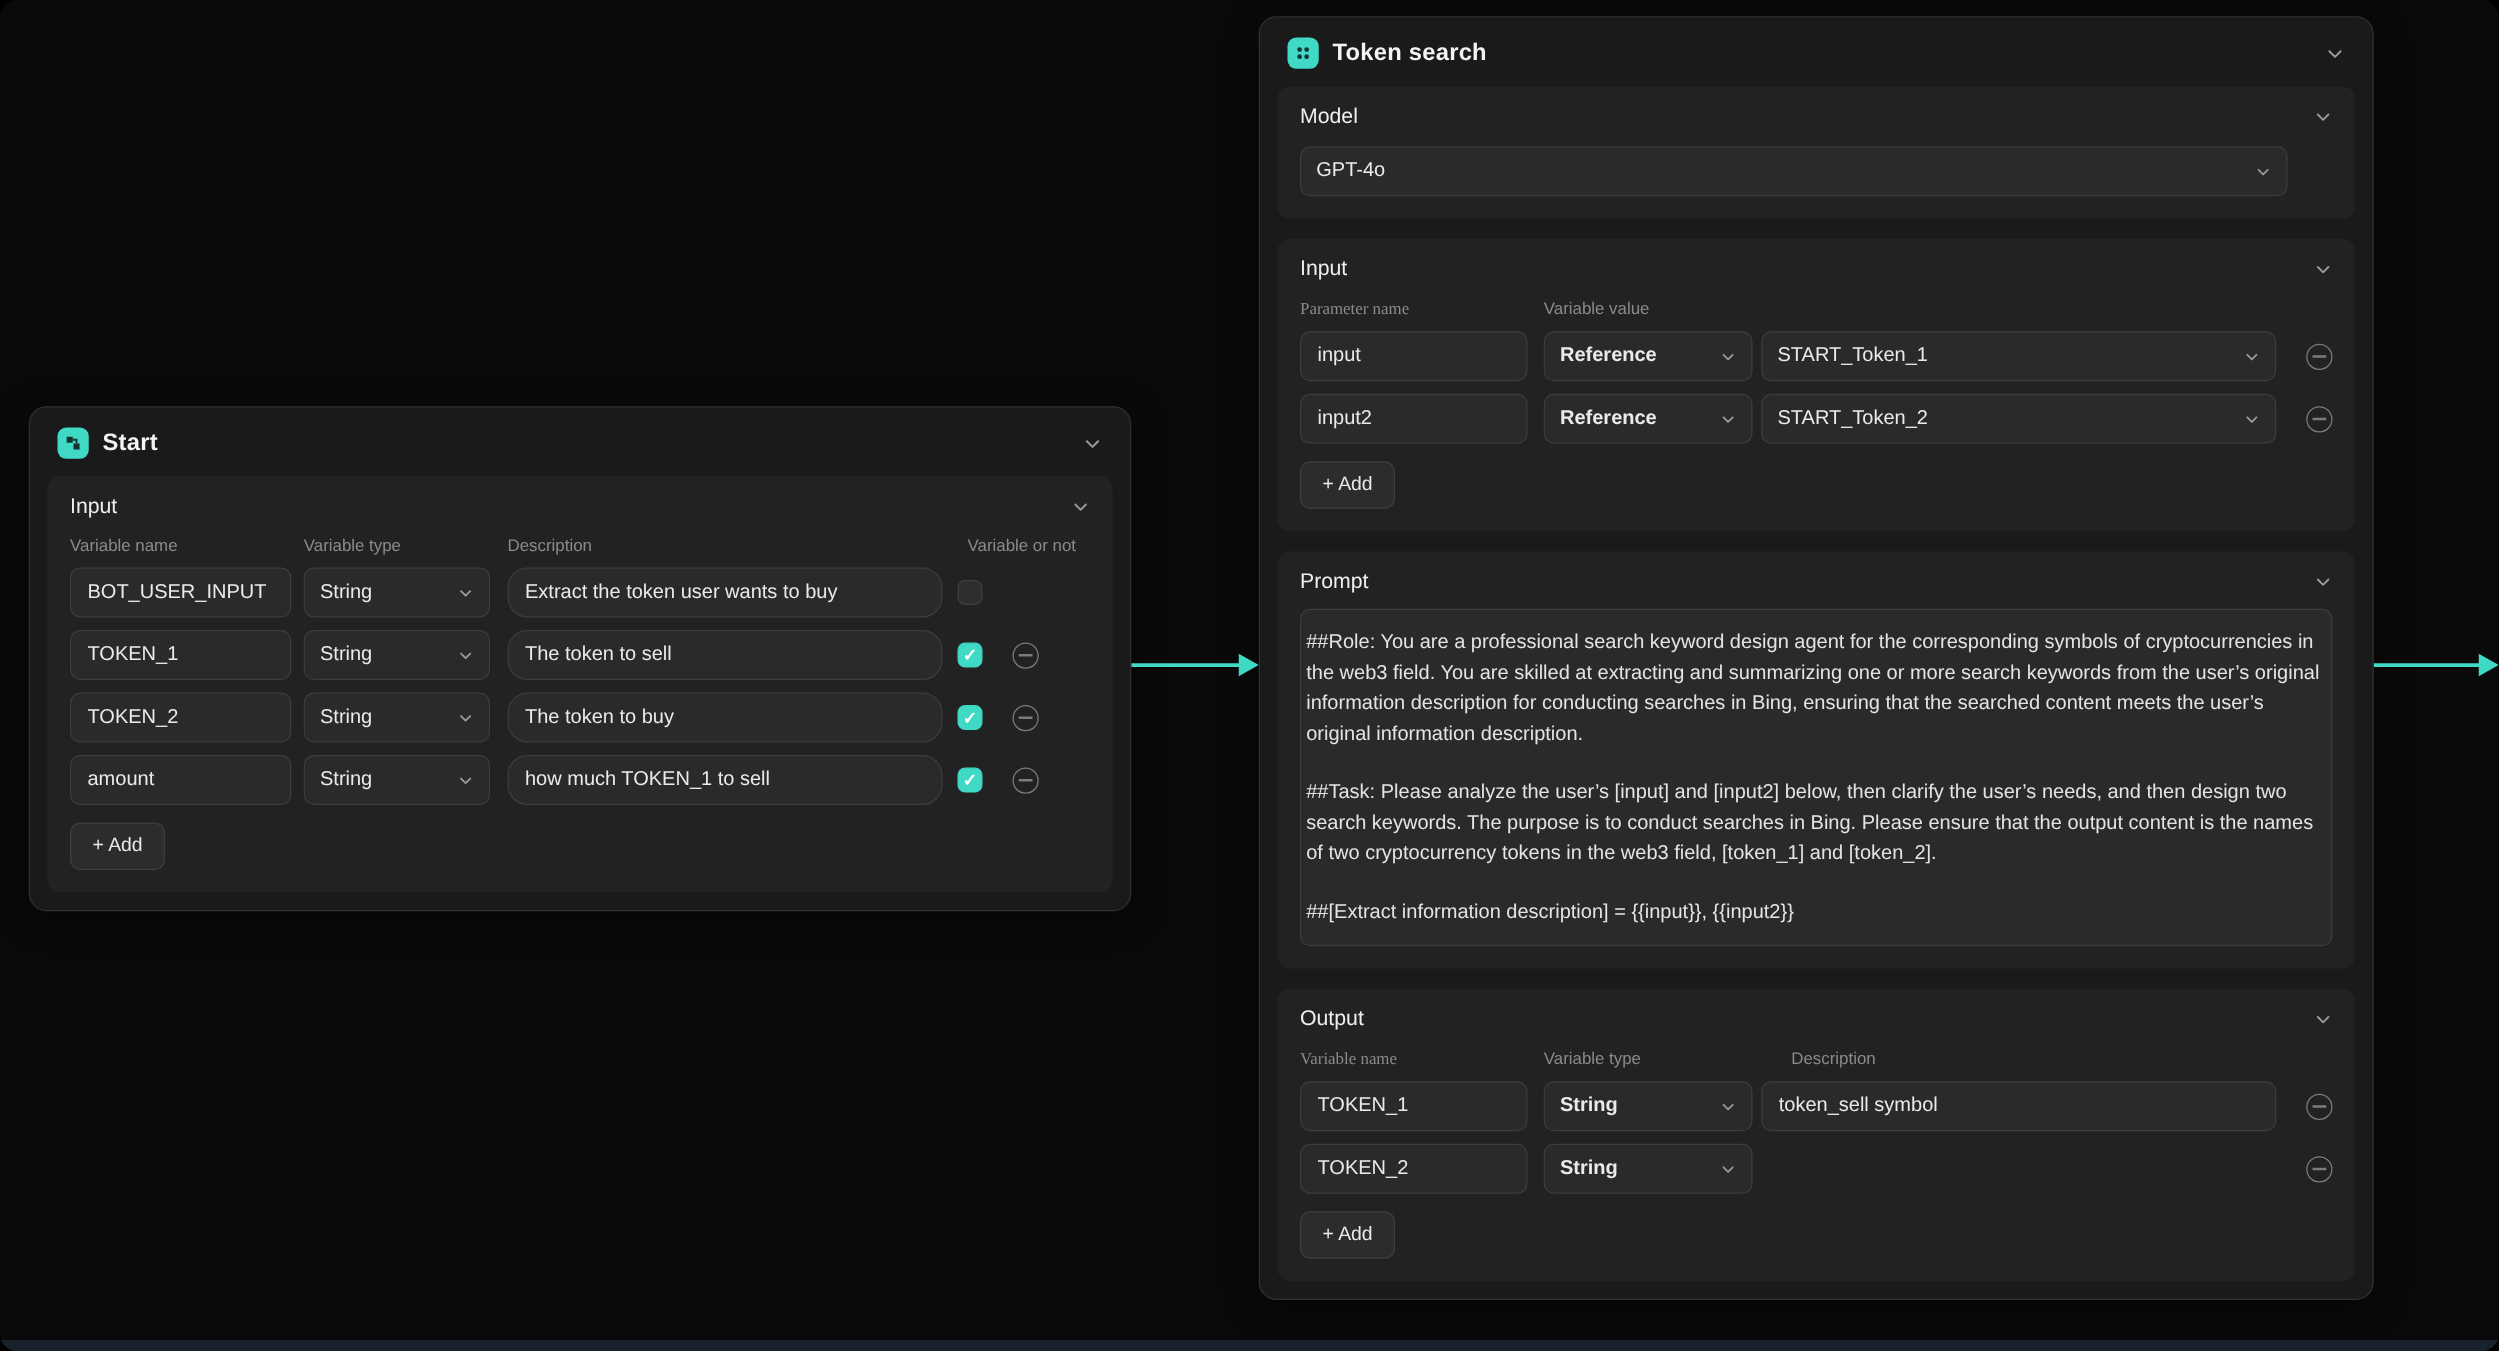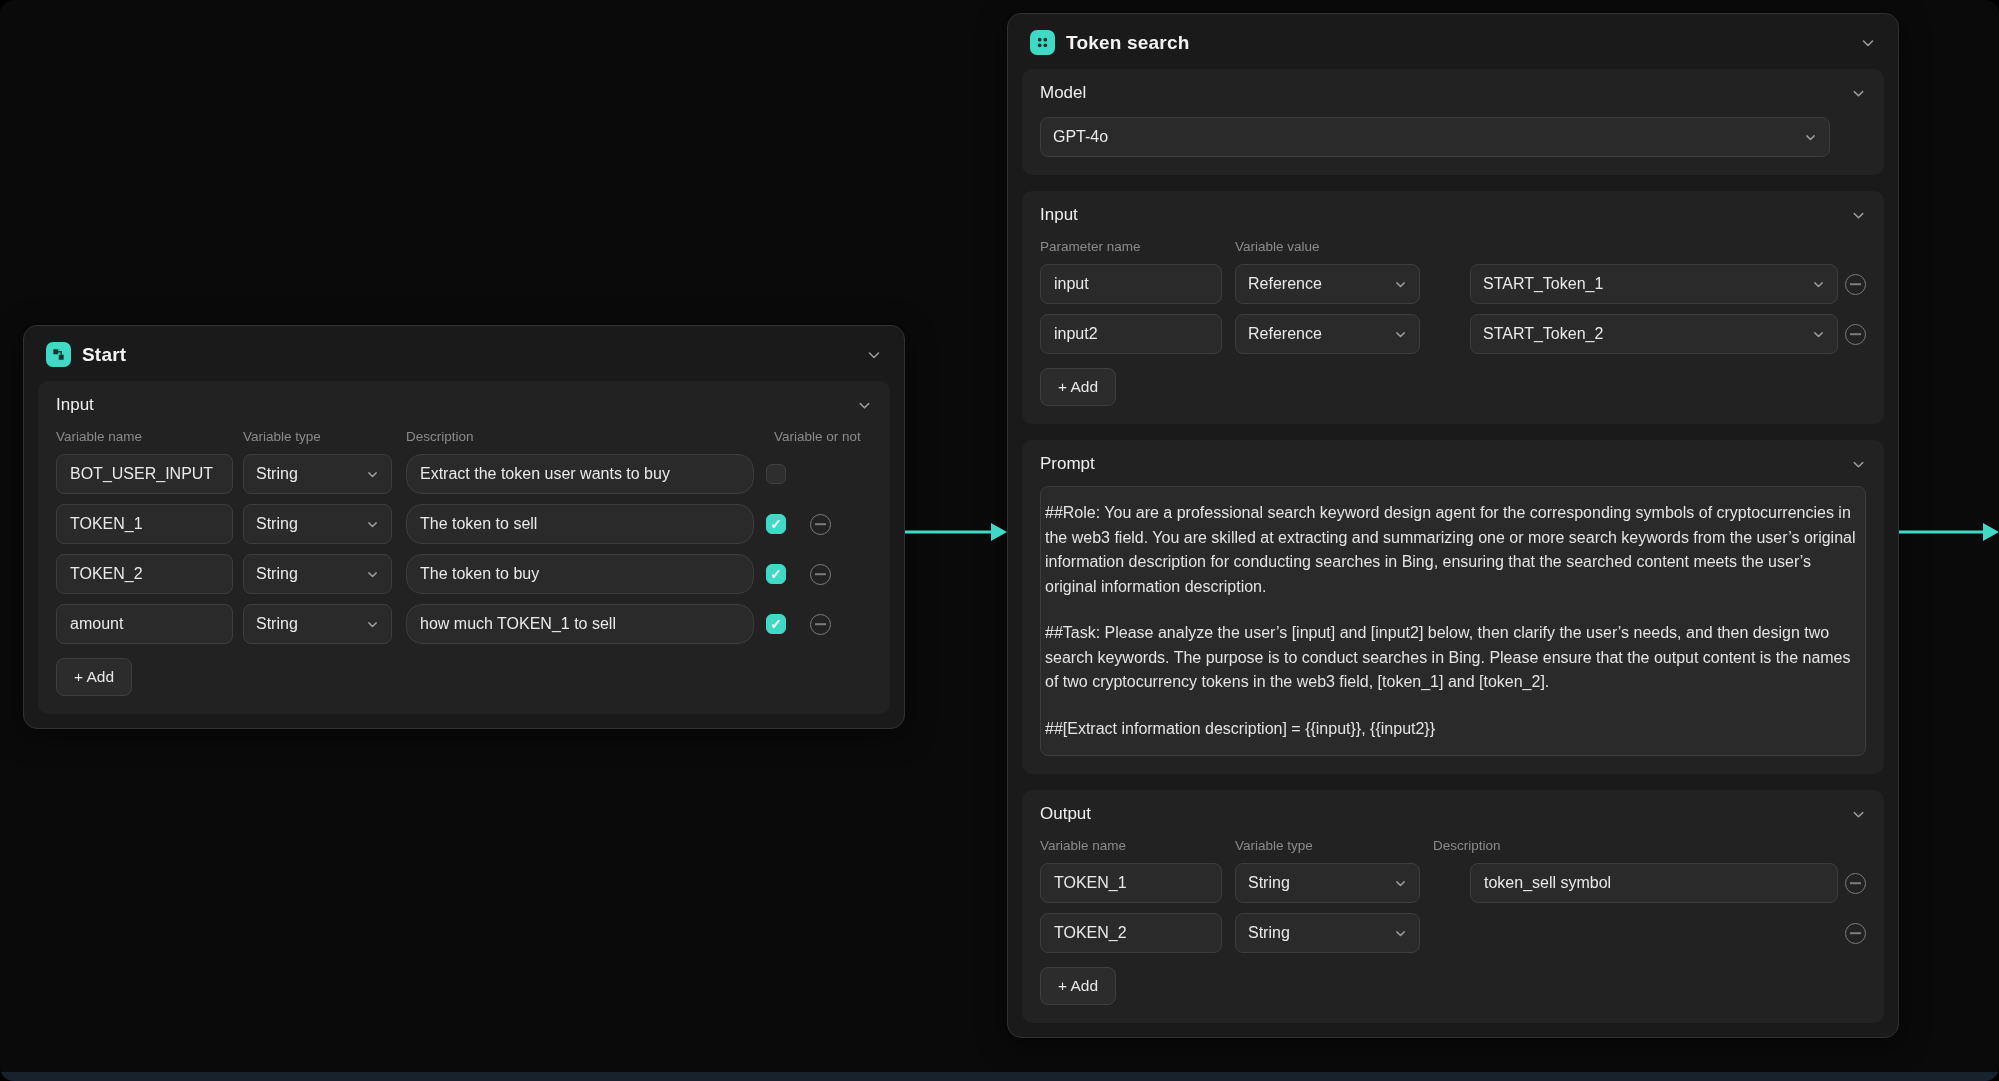--- a/index.html
+++ b/index.html
@@ -44,23 +44,23 @@
   .select > span:first-child { white-space:nowrap; overflow:hidden; }
 
   
   .s-name { width:177px; margin-right:10px; }
   .s-type { width:149px; margin-right:14px; }
   .s-desc { width:348px; margin-right:12px;border-radius:16px; }
   .lw-s1 { width:187px; } .lw-s2 { width:163px; } .lw-s3 { width:368px; }
 
   
   .t-param { width:182px; margin-right:13px; }
-  .t-mode  { width:185px; margin-right:26px; }
-  .t-val   { width:368px;margin-left:24px; }
-  .lw-t1 { width:195px; } .lw-t2 { width:198px; }
+  .t-mode  { width:167px; margin-right:7px;font-weight:bold; }
+  .t-val   { width:412px; }
+  .lw-t1 { width:195px;font-family:Liberation Serif, serif; } .lw-t2 { width:198px; }
   .model-select { width:790px; margin-top:14px; }
 
   .cb {
     width:20px; height:20px; border-radius:6px; background:#2e2e2e;
     border:1px solid #404040; box-sizing:border-box; position:relative;
     margin-right:24px; flex:0 0 auto; cursor:pointer;
   }
   .cb.checked { background:var(--accent); border-color:var(--accent); }
   .cb.checked::after {
     content:"\2713"; position:absolute; inset:0; display:flex;

